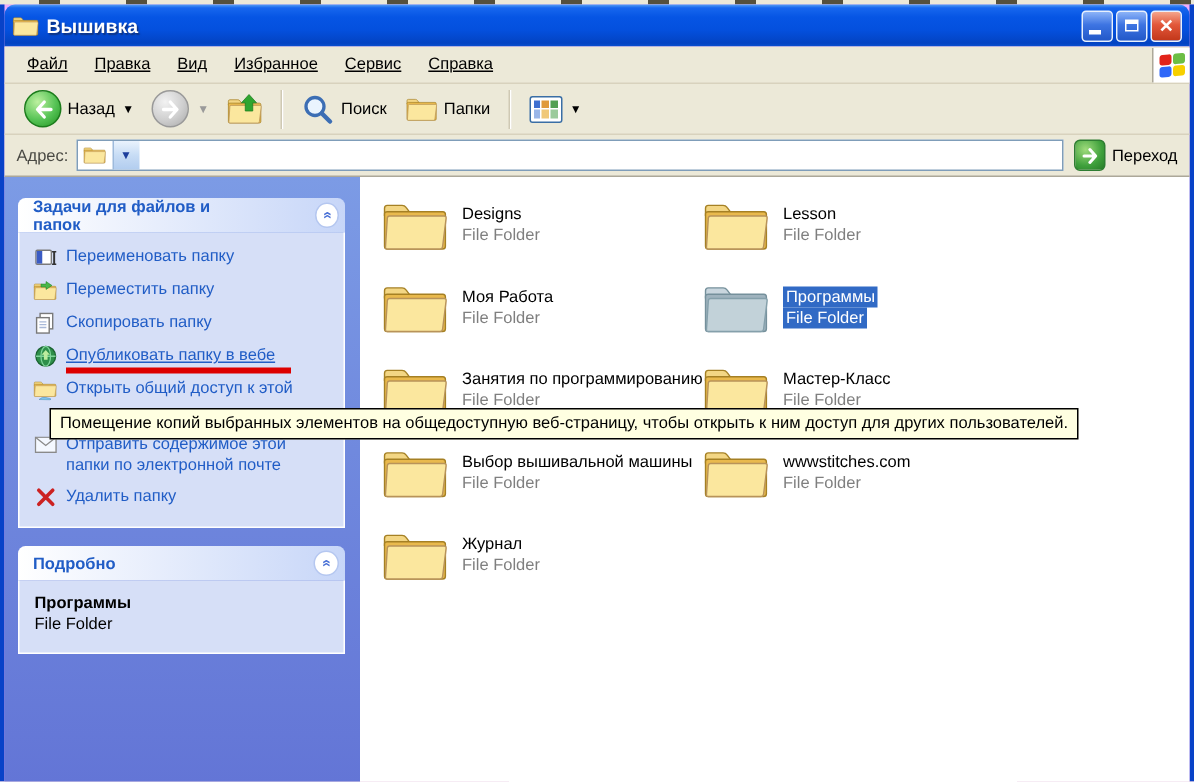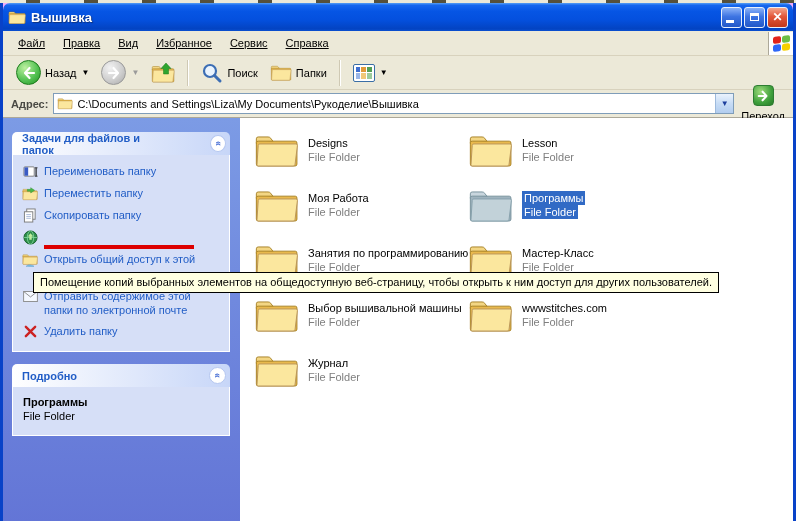--- a/index.html
+++ b/index.html
@@ -31,25 +31,25 @@
   .circle{width:25px;height:25px;border-radius:50%;display:flex;align-items:center;justify-content:center;}
   .circle.back{background:radial-gradient(circle at 35% 30%,#BDF0A0 0%,#56C355 55%,#1F9220 100%);border:1px solid #1C7C1C;box-sizing:border-box;}
   .circle.fwd{background:radial-gradient(circle at 35% 30%,#F2F2F2 0%,#CFCFCF 55%,#A8A8A8 100%);border:1px solid #999;box-sizing:border-box;}
   .drop{font-size:8px;color:#000;margin-left:1px;}
   .drop.dim{color:#9A9A9A;}
   .tsep{width:1px;height:26px;background:#CFC9B4;border-right:1px solid #FFF;margin:0 5px;}
   .views-ico{width:22px;height:18px;border:1px solid #3A6EA5;border-radius:2px;background:#fff;display:grid;grid-template-columns:1fr 1fr 1fr;gap:1px;padding:2px;box-sizing:border-box;}
   .views-ico i{display:block;}
   
   .addressbar{height:27px;display:flex;align-items:center;background:#ECE9D8;border-bottom:1px solid #ACA899;padding:0 6px 0 8px;gap:5px;}
-  .addr-label{font-size:11px;color:#4A4A44;font-weight:bold;}
+  .addr-label{font-size:11px;color:#4A4A44;}
   .addr-combo{flex:1;height:21px;background:#fff;border:1px solid #7F9DB9;display:flex;align-items:center;gap:4px;padding-left:3px;box-sizing:border-box;}
   .addr-path{flex:1;font-size:11px;color:#000;white-space:nowrap;overflow:hidden;}
   .addr-drop{width:17px;height:19px;background:linear-gradient(180deg,#EAF3FD,#C7DCF5 50%,#B2CDEF);border-left:1px solid #9DBADC;display:flex;align-items:center;justify-content:center;font-size:8px;color:#1C3E9C;cursor:pointer;}
-  .go-btn{display:flex;align-items:center;gap:4px;font-size:11px;cursor:pointer;padding:0 2px;flex-direction:column;}
+  .go-btn{display:flex;align-items:center;gap:4px;font-size:11px;cursor:pointer;padding:0 2px;}
   .go-square{width:19px;height:19px;border-radius:4px;border:1px solid #2E7D32;background:radial-gradient(circle at 35% 30%,#9FDB7C,#3FA03C 60%,#277C27);display:flex;align-items:center;justify-content:center;}
   
   .main{display:flex;height:406px;}
   .sidebar{width:237px;box-sizing:border-box;padding:14px 10px 0 9px;background:linear-gradient(180deg,#7C9BE5 0%,#7089DE 45%,#6375D6 100%);overflow:hidden;flex-shrink:0;}
   .panel{margin-bottom:12px;}
   .phead{height:23px;display:flex;align-items:center;justify-content:space-between;padding:0 4px 0 10px;border-radius:5px 5px 0 0;
     background:linear-gradient(90deg,#FFFFFF 0%,#C7D6F8 100%);color:#215DC6;font-weight:bold;font-size:11px;cursor:pointer;gap:48px;}
   .chev{width:17px;height:17px;border-radius:50%;background:#fff;border:1px solid #B5C7F0;color:#4A71D6;display:flex;align-items:center;justify-content:center;box-sizing:border-box;}
   .chev b{font-size:11px;line-height:1;transform:rotate(90deg) scaleX(0.8);}
   .chev.down b{transform:rotate(-90deg) scaleX(0.8);}
@@ -189,21 +189,20 @@
     <div class="addressbar">
       <span class="addr-label">Адрес:</span>
       <span class="addr-combo">
         <span>
           <svg width="16" height="13" viewBox="0 0 48 40">
               <path fill="#F3D684" stroke="#A58024" d="M2.5 12 L2.5 7 Q2.5 5 4.5 5 L15 5 Q16.8 5 17.8 6.4 L20.5 10 L2.5 12 Z"></path>
               <path fill="#E9B94D" stroke="#A58024" d="M2.5 11 Q2.5 9.5 4.5 9.5 L44 9.5 Q45.8 9.5 45.8 11.5 L45.8 34 Q45.8 36 43.8 36 L4.5 36 Q2.5 36 2.5 34 Z"></path>
               <path fill="#FBE79E" stroke="#B8935A" d="M4.5 14 Q4.7 12.5 6.2 12.5 L44.8 12.5 Q46.5 12.5 46.3 14.2 L43.8 34.2 Q43.6 36 41.8 36 L4.5 36 Q3 36 3.2 34.3 Z"></path>
             </svg>
         </span>
-        <span class="addr-path">C:\Documents and Settings\Liza\My Documents\Рукоделие\Вышивка</span>
         <span class="addr-drop">▼</span>
       </span>
       <span class="go-btn">
         <span class="go-square">
           <svg width="12" height="12" viewBox="0 0 14 14">
               <path d="M6.5 2 L11 7 L6.5 12 M2 7 H10.5" fill="none" stroke="#fff" stroke-width="2.4" stroke-linecap="round" stroke-linejoin="round"></path>
             </svg>
         </span>
         <span>Переход</span>
       </span>
@@ -257,20 +256,21 @@
             </div>
             <div class="task publish">
               <span class="ticon">
                 <svg width="15" height="15" viewBox="0 0 16 16">
                     <circle cx="8" cy="8" r="7" fill="#2E8F4A" stroke="#1A6330"></circle>
                     <ellipse cx="8" cy="8" rx="3.4" ry="7" fill="none" stroke="#7FD49A" stroke-width="0.9"></ellipse>
                     <line x1="1" y1="8" x2="15" y2="8" stroke="#7FD49A" stroke-width="0.9"></line>
                     <path d="M8 3.5 L11 7 H9.3 V10.5 H6.7 V7 H5 Z" fill="#BDEC9E"></path>
                   </svg>
               </span>
+              <span class="lbl">Опубликовать папку в вебе</span>
               <span class="red-underline"></span>
             </div>
             <div class="task share">
               <span class="ticon">
                 <svg width="16" height="14" viewBox="0 0 48 42">
                     <path fill="#F3D684" stroke="#A58024" d="M2.5 12 L2.5 7 Q2.5 5 4.5 5 L15 5 Q16.8 5 17.8 6.4 L20.5 10 L2.5 12 Z"></path>
                     <path fill="#E9B94D" stroke="#A58024" d="M2.5 11 Q2.5 9.5 4.5 9.5 L44 9.5 Q45.8 9.5 45.8 11.5 L45.8 32 Q45.8 34 43.8 34 L4.5 34 Q2.5 34 2.5 32 Z"></path>
                     <path fill="#FBE79E" stroke="#B8935A" d="M4.5 14 Q4.7 12.5 6.2 12.5 L44.8 12.5 Q46.5 12.5 46.3 14.2 L43.8 32.2 Q43.6 34 41.8 34 L4.5 34 Q3 34 3.2 32.3 Z"></path>
                     <path d="M12 40 Q18 34 26 36 L34 38 Q38 39 34 41 Z" fill="#7EC4E8" stroke="#4A88B8"></path>
                   </svg>

